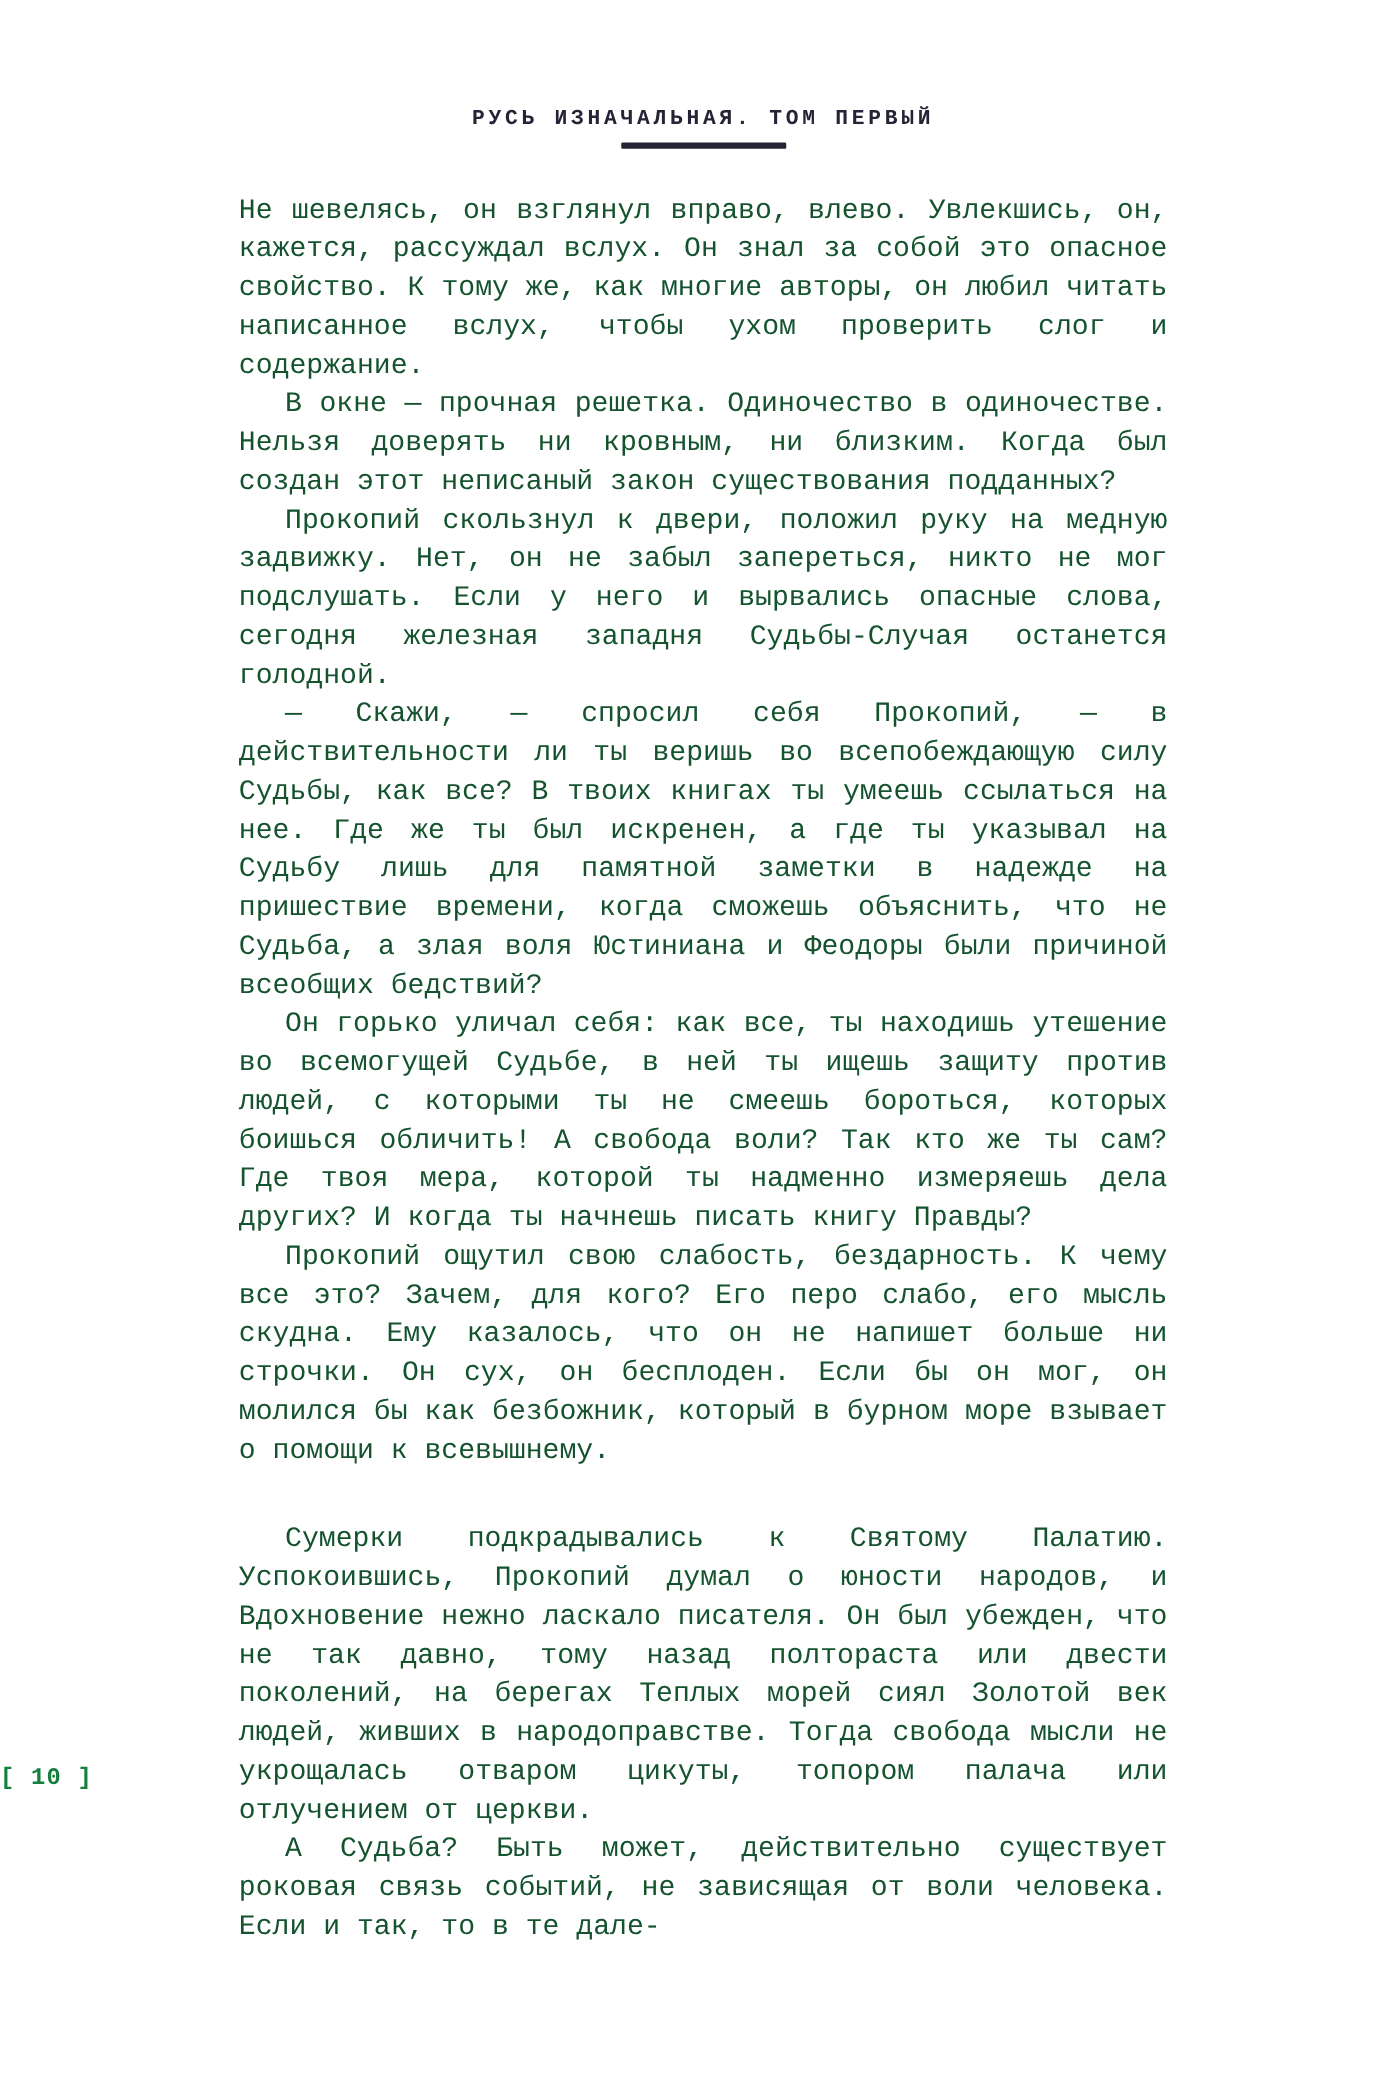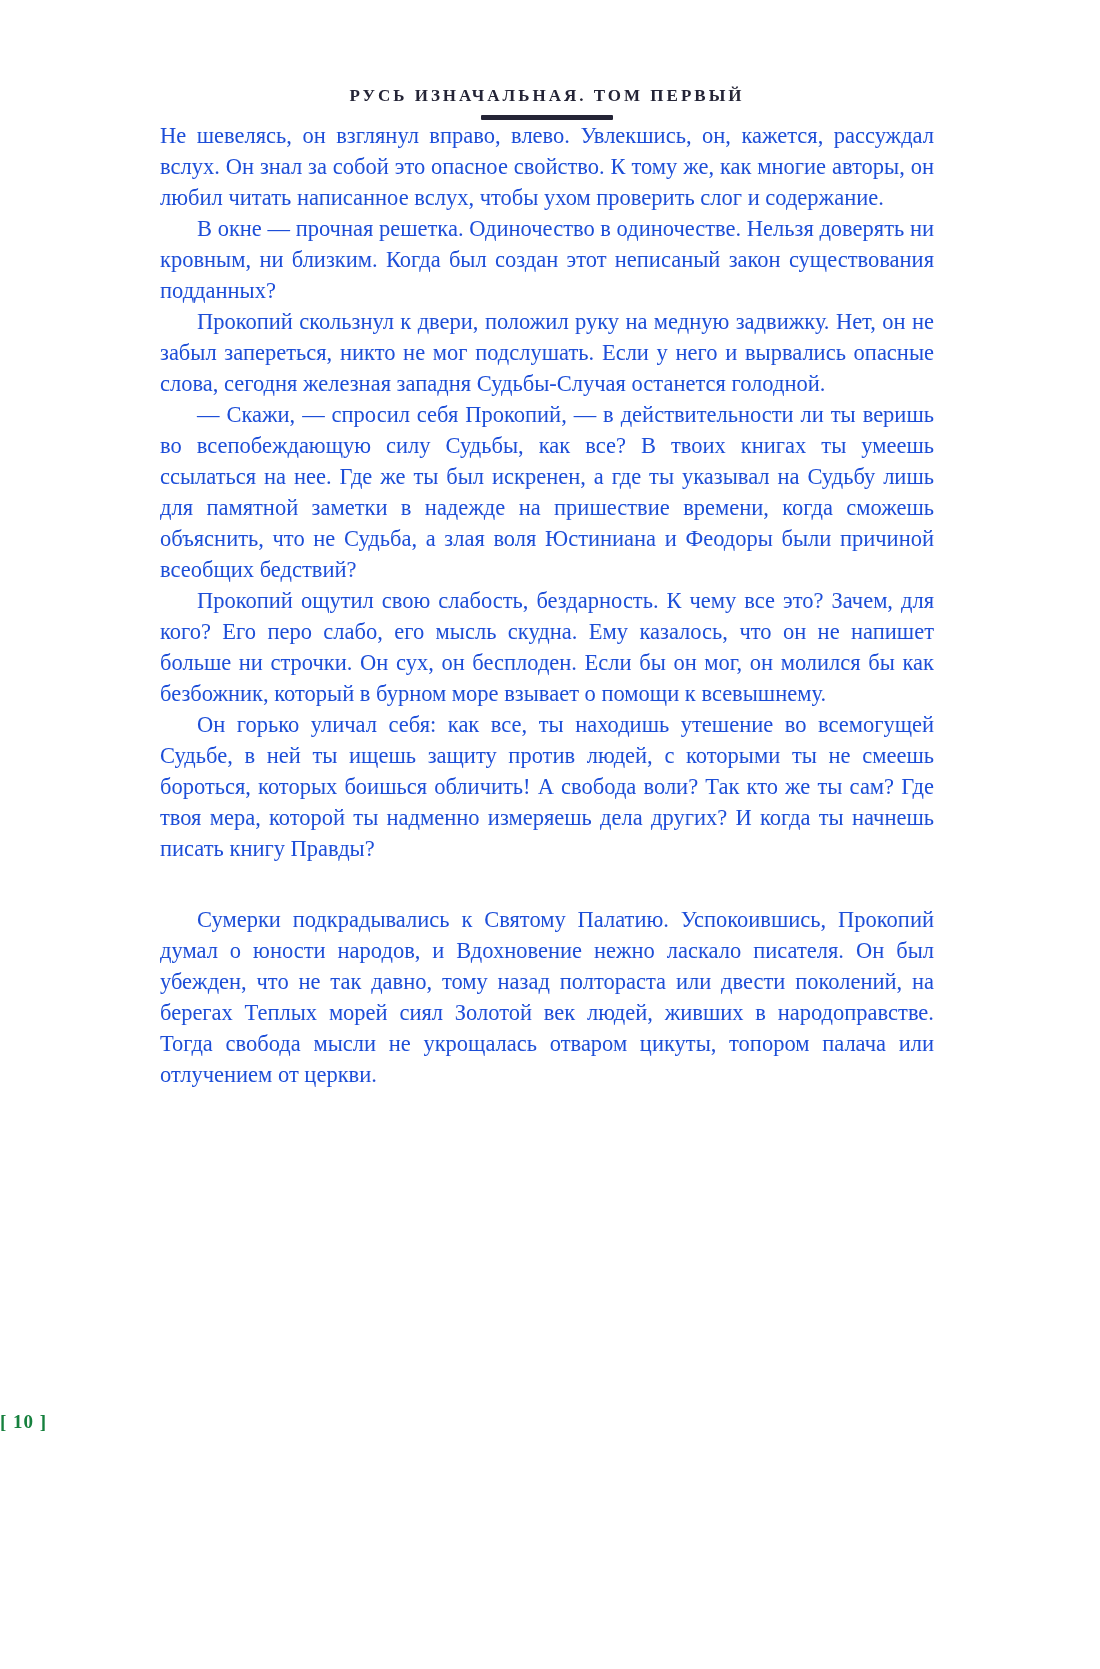--- a/index.html
+++ b/index.html
@@ -2,47 +2,49 @@
 <html><head>
 <meta charset="utf-8">
 <style>
   * { margin: 0; padding: 0; box-sizing: border-box; }
   html, body { background: #ffffff; }
   .page {
     position: relative;
     width: 1100px;
     height: 1669px;
     background: #ffffff;
-    font-family: Liberation Serif, serif;
+    font-family: Liberation Mono, monospace;
     color: #242436;
     overflow: hidden;
+    padding-left: 31px;
   }
   .content {
     padding: 86px 166px 0 160px;
   }
   .running-head {
     text-align: center;
     font-weight: bold;
     font-size: 17px;
     letter-spacing: 3px;
     color: #242436;
     white-space: nowrap;
   }
   .head-rule {
     width: 132px;
     height: 5px;
     background: #242436;
     margin: 9px auto 0 auto;
     border-radius: 1px;
   }
   .page-body {
+    margin-top: 34px;
     font-size: 22.5px;
     line-height: 31px;
     text-align: justify;
-    color: #1d4ed8;
+    color: #14532d;
   }
   .para { text-align: justify; }
   .para.indent { text-indent: 37px; }
   .para.space-before { margin-top: 40px; }
   .page-footer {
     position: absolute;
     left: 0;
     right: 0;
     top: 1411px;
     font-weight: bold;
@@ -56,19 +58,20 @@
 
 <div class="page">
   <div class="content">
     <div class="running-head">РУСЬ ИЗНАЧАЛЬНАЯ. ТОМ ПЕРВЫЙ</div>
     <div class="head-rule"></div>
     <div class="page-body">
         <p class="para">Не шевелясь, он взглянул вправо, влево. Увлекшись, он, кажется, рассуждал вслух. Он знал за собой это опасное свойство. К тому же, как многие авторы, он любил читать написанное вслух, чтобы ухом проверить слог и содержание.</p>
         <p class="para indent">В окне — прочная решетка. Одиночество в одиночестве. Нельзя доверять ни кровным, ни близким. Когда был создан этот неписаный закон существования подданных?</p>
         <p class="para indent">Прокопий скользнул к двери, положил руку на медную задвижку. Нет, он не забыл запереться, никто не мог подслушать. Если у него и вырвались опасные слова, сегодня железная западня Судьбы-Случая останется голодной.</p>
         <p class="para indent">— Скажи, — спросил себя Прокопий, — в действительности ли ты веришь во всепобеждающую силу Судьбы, как все? В твоих книгах ты умеешь ссылаться на нее. Где же ты был искренен, а где ты указывал на Судьбу лишь для памятной заметки в надежде на пришествие времени, когда сможешь объяснить, что не Судьба, а злая воля Юстиниана и Феодоры были причиной всеобщих бедствий?</p>
+        <p class="para indent">Он горько уличал себя: как все, ты находишь утешение во всемогущей Судьбе, в ней ты ищешь защиту против людей, с которыми ты не смеешь бороться, которых боишься обличить! А свобода воли? Так кто же ты сам? Где твоя мера, которой ты надменно измеряешь дела других? И когда ты начнешь писать книгу Правды?</p>
         <p class="para indent">Прокопий ощутил свою слабость, бездарность. К чему все это? Зачем, для кого? Его перо слабо, его мысль скудна. Ему казалось, что он не напишет больше ни строчки. Он сух, он бесплоден. Если бы он мог, он молился бы как безбожник, который в бурном море взывает о помощи к всевышнему.</p>
-        <p class="para indent">Он горько уличал себя: как все, ты находишь утешение во всемогущей Судьбе, в ней ты ищешь защиту против людей, с которыми ты не смеешь бороться, которых боишься обличить! А свобода воли? Так кто же ты сам? Где твоя мера, которой ты надменно измеряешь дела других? И когда ты начнешь писать книгу Правды?</p>
         <p class="para indent space-before">Сумерки подкрадывались к Святому Палатию. Успокоившись, Прокопий думал о юности народов, и Вдохновение нежно ласкало писателя. Он был убежден, что не так давно, тому назад полтораста или двести поколений, на берегах Теплых морей сиял Золотой век людей, живших в народоправстве. Тогда свобода мысли не укрощалась отваром цикуты, топором палача или отлучением от церкви.</p>
+        <p class="para indent">А Судьба? Быть может, действительно существует роковая связь событий, не зависящая от воли человека. Если и так, то в те дале-</p>
       </div>
   </div>
   <div class="page-footer">[ 10 ]</div>
 </div>
 
 </body></html>

